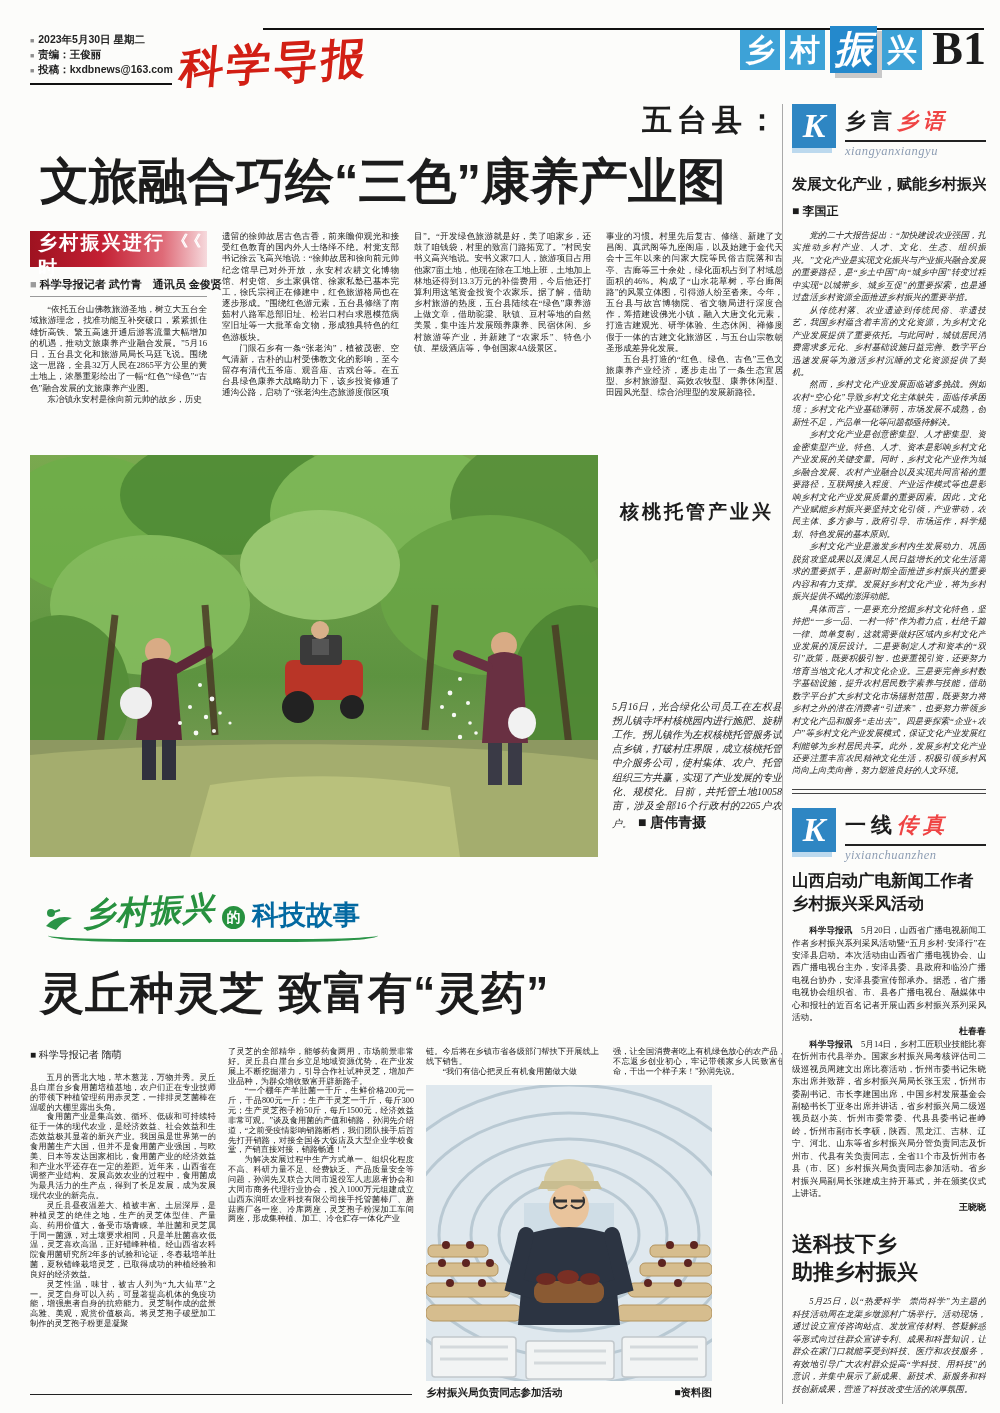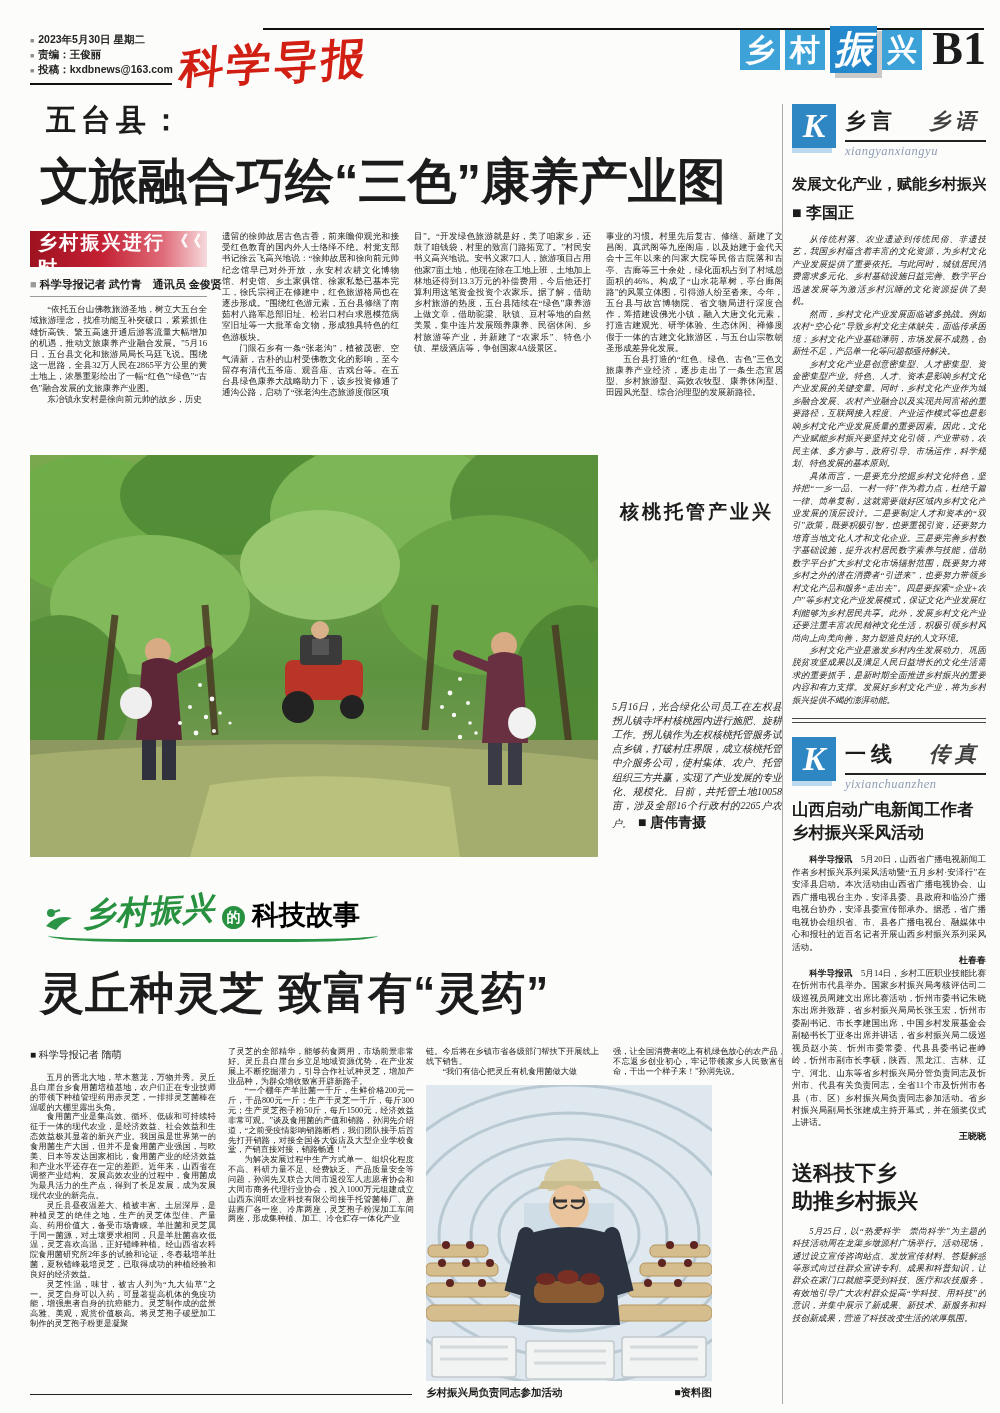--- a/index.html
+++ b/index.html
@@ -15,21 +15,21 @@
   .masthead{position:absolute;left:150px;top:12px;font-size:44px;font-weight:bold;color:#d21f14;
             font-family:"DejaVu Serif",serif;transform:skewX(-8deg) rotate(-3deg);letter-spacing:3px;}
   .tiles{position:absolute;right:64px;top:8px;display:flex;align-items:flex-start;gap:5px;}
   .tile{width:40px;height:40px;background:#3da2d7;color:#fff;display:flex;align-items:center;justify-content:center;
         font-family:"Liberation Sans",sans-serif;font-weight:bold;font-size:30px;}
   .tile.big{width:47px;height:47px;background:#2489cc;font-size:38px;margin-top:-4px;
             box-shadow:5px 5px 0 #c9c9c9;font-style:italic;}
   .pageno{position:absolute;right:0;top:0;font-size:46px;font-weight:bold;font-family:"Liberation Serif",serif;}
   
   .main{position:absolute;left:30px;top:96px;width:752px;}
-  .m-pre{font-family:"Liberation Sans",sans-serif;font-weight:900;font-size:30px;margin:4px 0 8px 16px;letter-spacing:5px;}
+  .m-pre{font-family:"Liberation Sans",sans-serif;font-weight:900;font-size:30px;margin:4px 0 8px 10px;letter-spacing:5px;text-align:right;}
   .m-title{font-family:"Liberation Sans",sans-serif;font-weight:900;font-size:49px;margin:0 0 0 10px;
            letter-spacing:0;white-space:nowrap;}
   .m-cols{display:flex;gap:15px;margin-top:16px;height:234px;overflow:hidden;}
   .m-col{width:177px;flex:none;font-size:8.6px;line-height:1.3;text-align:justify;}
   .textcol p{margin:0;text-indent:2em;}
   .textcol p.cont{text-indent:0;}
   .kicker{height:36px;background:linear-gradient(90deg,#9e1220,#c32033 40%,#df6b78 75%,#f6dadd);
           color:#fff;display:flex;align-items:flex-start;padding:0 8px;gap:8px;
           font-family:"Liberation Sans",sans-serif;font-weight:bold;font-size:19px;letter-spacing:2px;}
   .kicker .marks{font-size:15px;letter-spacing:-2px;}
@@ -44,21 +44,21 @@
               letter-spacing:3px;text-align:center;}
   .band-cap{margin-top:auto;margin-bottom:24px;font-size:10px;line-height:1.42;text-align:justify;font-style:italic;}
   .band-cap .credit{font-style:normal;font-weight:bold;margin-left:6px;font-family:"Liberation Sans",sans-serif;font-size:14px;margin-top:33px;}
   
   .sci{position:absolute;left:30px;top:886px;width:752px;height:520px;}
   .sci-banner{display:flex;align-items:flex-end;gap:7px;margin-left:12px;height:48px;position:relative;}
   .sci-b1{font-family:"DejaVu Serif",serif;font-weight:bold;font-style:italic;font-size:32px;color:#27913f;
           transform:rotate(-3deg);letter-spacing:1px;}
   .sci-de{width:23px;height:23px;border-radius:50%;background:#27913f;color:#fff;display:flex;align-items:center;
           justify-content:center;font-size:14px;font-weight:bold;margin-bottom:5px;}
-  .sci-b2{font-family:"Liberation Sans",sans-serif;font-weight:900;font-size:27px;color:#000000;margin-bottom:1px;}
+  .sci-b2{font-family:"Liberation Sans",sans-serif;font-weight:900;font-size:27px;color:#0369a1;margin-bottom:1px;}
   .sci-swoosh{position:absolute;left:6px;bottom:-8px;width:330px;height:10px;border-bottom:3px solid #2a9447;
               border-radius:50% / 100% ;}
   .sci-title{font-family:"Liberation Sans",sans-serif;font-weight:900;font-size:44px;margin:30px 0 0 10px;
              letter-spacing:1px;white-space:nowrap;}
   .sci-body{display:flex;gap:12px;margin-top:24px;height:372px;overflow:hidden;}
   .sci-col{width:186px;flex:none;font-size:8.2px;line-height:1.2;text-align:justify;}
   .sci-byline{font-family:"Liberation Sans",sans-serif;font-weight:normal;font-size:10px;margin:2px 0 12px;}
   .sci-right{width:360px;flex:none;display:flex;flex-direction:column;}
   .sci-mini{display:flex;gap:14px;}
   .sci-mini .sci-col{width:173px;}
@@ -68,24 +68,24 @@
   .sci-rule{position:absolute;left:0;top:508px;width:382px;border-top:1.5px solid #222;}
   
   .vdiv{position:absolute;left:782px;top:104px;height:1300px;width:1px;background:#a9a9a9;}
   .sb{position:absolute;left:792px;top:104px;width:194px;height:1302px;overflow:hidden;}
   .colhead{display:flex;gap:9px;align-items:flex-start;}
   .klogo{width:44px;height:44px;background:#2e86c3;color:#fff;display:flex;align-items:center;justify-content:center;
          font-family:"Liberation Serif",serif;font-style:italic;font-weight:bold;font-size:34px;flex:none;
          box-shadow:-4px 5px 0 #bcd9ee;}
   .ch-r{flex:1;padding-top:3px;}
   .ch-title{font-size:21px;font-weight:bold;letter-spacing:5px;border-bottom:2px solid #222;padding-bottom:5px;white-space:nowrap;}
-  .ch-red{color:#404040;font-style:italic;margin-left:32px;}
+  .ch-red{color:#ef4444;font-style:italic;}
   .ch-py{font-style:italic;color:#8d9db3;font-size:12.5px;margin-top:2px;letter-spacing:0.5px;}
   .sb-h1{font-family:"Liberation Sans",sans-serif;font-weight:bold;font-size:15px;margin:16px 0 9px;white-space:nowrap;}
-  .sb-author{font-family:"Liberation Sans",sans-serif;font-weight:bold;font-size:16px;margin-bottom:9px;}
+  .sb-author{font-family:"Liberation Sans",sans-serif;font-weight:bold;font-size:12px;margin-bottom:9px;}
   .sb-body{font-size:8.6px;line-height:1.45;text-align:justify;}
   .sb-body p{margin:0;text-indent:2em;}
   .kai{font-style:italic;}
   .dblrule{border-top:1px solid #444;border-bottom:1px solid #444;height:3px;margin:12px 0 14px;}
   .sb-h2{font-family:"Liberation Sans",sans-serif;font-weight:bold;font-size:16.5px;line-height:1.4;margin:6px 0 9px;}
   .sb-h3{font-family:"Liberation Sans",sans-serif;font-weight:bold;font-size:21px;line-height:1.35;margin:16px 0 9px;}
   .sb-sig{text-align:right;font-weight:bold;font-size:9px;margin-top:1px;font-family:"Liberation Sans",sans-serif;}
   .lead{font-weight:bold;}
 </style>
 </head>
@@ -354,25 +354,26 @@
       <div class="klogo">K</div>
       <div class="ch-r">
         <div class="ch-title"><span>乡言</span><span class="ch-red">乡语</span></div>
         <div class="ch-py">xiangyanxiangyu</div>
       </div>
     </div>
 
     <div class="sb-h1">发展文化产业，赋能乡村振兴</div>
     <div class="sb-author">■ 李国正</div>
     <div class="sb-body kai">
+        <p>党的二十大报告提出：“加快建设农业强国，扎实推动乡村产业、人才、文化、生态、组织振兴。”文化产业是实现文化振兴与产业振兴融合发展的重要路径，是“乡土中国”向“城乡中国”转变过程中实现“以城带乡、城乡互促”的重要探索，也是通过盘活乡村资源全面推进乡村振兴的重要举措。</p>
         <p>从传统村落、农业遗迹到传统民俗、非遗技艺，我国乡村蕴含着丰富的文化资源，为乡村文化产业发展提供了重要依托。与此同时，城镇居民消费需求多元化、乡村基础设施日益完善、数字平台迅速发展等为激活乡村沉睡的文化资源提供了契机。</p>
         <p>然而，乡村文化产业发展面临诸多挑战。例如农村“空心化”导致乡村文化主体缺失，面临传承困境；乡村文化产业基础薄弱，市场发展不成熟，创新性不足，产品单一化等问题都亟待解决。</p>
         <p>乡村文化产业是创意密集型、人才密集型、资金密集型产业。特色、人才、资本是影响乡村文化产业发展的关键变量。同时，乡村文化产业作为城乡融合发展、农村产业融合以及实现共同富裕的重要路径，互联网接入程度、产业运作模式等也是影响乡村文化产业发展质量的重要因素。因此，文化产业赋能乡村振兴要坚持文化引领，产业带动，农民主体、多方参与，政府引导、市场运作，科学规划、特色发展的基本原则。</p>
+        <p>乡村文化产业是激发乡村内生发展动力、巩固脱贫攻坚成果以及满足人民日益增长的文化生活需求的重要抓手，是新时期全面推进乡村振兴的重要内容和有力支撑。发展好乡村文化产业，将为乡村振兴提供不竭的澎湃动能。</p>
         <p>具体而言，一是要充分挖掘乡村文化特色，坚持把“一乡一品、一村一特”作为着力点，杜绝千篇一律、简单复制，这就需要做好区域内乡村文化产业发展的顶层设计。二是要制定人才和资本的“双引”政策，既要积极引智，也要重视引资，还要努力培育当地文化人才和文化企业。三是要完善乡村数字基础设施，提升农村居民数字素养与技能，借助数字平台扩大乡村文化市场辐射范围，既要努力将乡村之外的潜在消费者“引进来”，也要努力带领乡村文化产品和服务“走出去”。四是要探索“企业+农户”等乡村文化产业发展模式，保证文化产业发展红利能够为乡村居民共享。此外，发展乡村文化产业还要注重丰富农民精神文化生活，积极引领乡村风尚向上向美向善，努力塑造良好的人文环境。</p>
-        <p>乡村文化产业是激发乡村内生发展动力、巩固脱贫攻坚成果以及满足人民日益增长的文化生活需求的重要抓手，是新时期全面推进乡村振兴的重要内容和有力支撑。发展好乡村文化产业，将为乡村振兴提供不竭的澎湃动能。</p>
       </div>
 
     <div class="dblrule"></div>
 
     <div class="colhead">
       <div class="klogo">K</div>
       <div class="ch-r">
         <div class="ch-title"><span>一线</span><span class="ch-red">传真</span></div>
         <div class="ch-py">yixianchuanzhen</div>
       </div>

